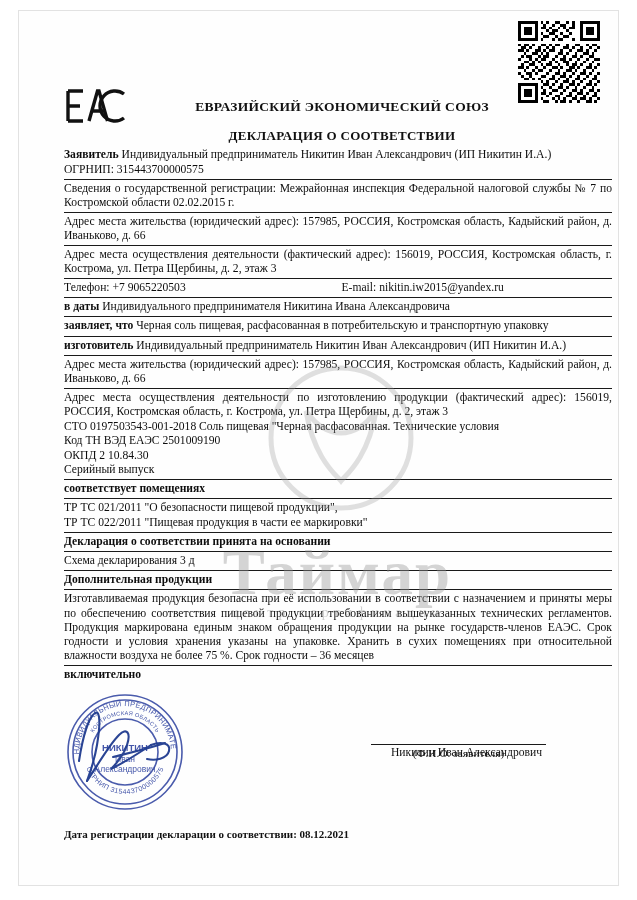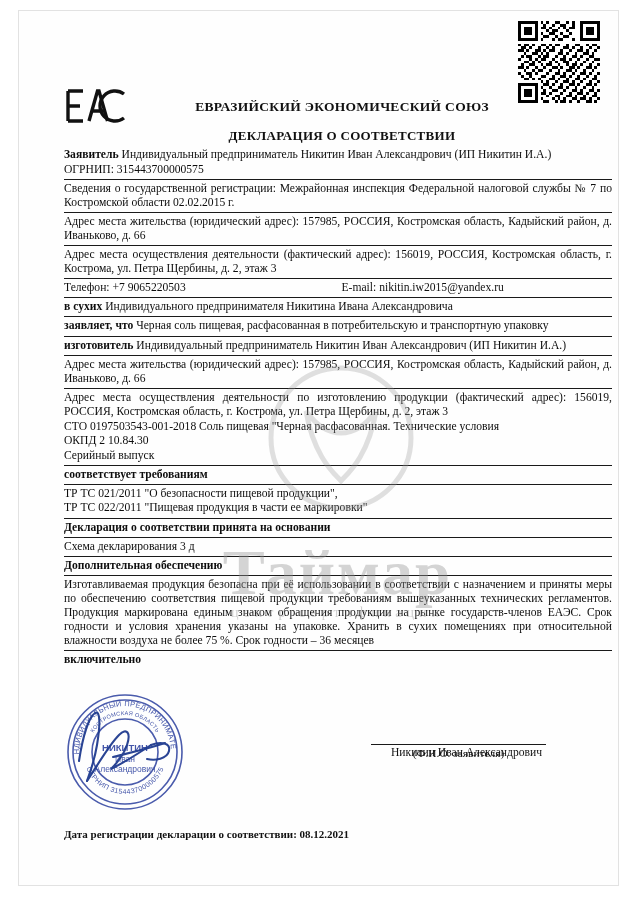--- a/index.html
+++ b/index.html
@@ -473,21 +473,21 @@
 
       <div class="hr"></div>
       <div class="row">
         <span>Телефон: +7 9065220503</span>
         <span style="display:inline-block;width:150px;"></span>
         <span class="email">E-mail: nikitin.iw2015@yandex.ru</span>
       </div>
 
       <div class="hr"></div>
       <div class="row">
-        <span class="b">в сухих</span>
+        <span class="b">в даты</span>
         <span>Индивидуального предпринимателя Никитина Ивана Александровича</span>
       </div>
 
       <div class="hr"></div>
       <div class="row">
         <span class="b">заявляет, что</span>
         <span>Черная соль пищевая, расфасованная в потребительскую и транспортную упаковку</span>
       </div>
 
       <div class="hr"></div>
@@ -495,38 +495,39 @@
         <span class="b">изготовитель</span>
         <span>Индивидуальный предприниматель Никитин Иван Александрович (ИП Никитин И.А.)</span>
       </div>
 
       <div class="hr"></div>
       <div class="row">Адрес места жительства (юридический адрес): 157985, РОССИЯ, Костромская область, Кадыйский район, д. Иваньково, д. 66</div>
 
       <div class="hr"></div>
       <div class="row">Адрес места осуществления деятельности по изготовлению продукции (фактический адрес): 156019, РОССИЯ, Костромская область, г. Кострома, ул. Петра Щербины, д. 2, этаж 3</div>
       <div class="row">СТО 0197503543-001-2018 Соль пищевая "Черная расфасованная. Технические условия</div>
+      <div class="row">Код ТН ВЭД ЕАЭС 2501009190</div>
       <div class="row">ОКПД 2 10.84.30</div>
       <div class="row">Серийный выпуск</div>
 
       <div class="hr"></div>
-      <div class="row b">соответствует требованиям</div>
+      <div class="row b">соответствует помещениях</div>
 
       <div class="hr"></div>
       <div class="row">ТР ТС 021/2011 "О безопасности пищевой продукции",</div>
       <div class="row">ТР ТС 022/2011 "Пищевая продукция в части ее маркировки"</div>
 
       <div class="hr"></div>
       <div class="row b">Декларация о соответствии принята на основании</div>
 
       <div class="hr"></div>
       <div class="row">Схема декларирования 3 д</div>
 
       <div class="hr"></div>
-      <div class="row b">Дополнительная обеспечению</div>
+      <div class="row b">Дополнительная продукции</div>
 
       <div class="hr"></div>
       <div class="row">Изготавливаемая продукция безопасна при её использовании в соответствии с назначением и приняты меры по обеспечению соответствия пищевой продукции требованиям вышеуказанных технических регламентов. Продукция маркирована единым знаком обращения продукции на рынке государств-членов ЕАЭС. Срок годности и условия хранения указаны на упаковке. Хранить в сухих помещениях при относительной влажности воздуха не более 75 %. Срок годности – 36 месяцев</div>
 
       <div class="hr"></div>
       <div class="row b">включительно</div>
     </div>
 
     <div class="watermark">
       <div class="wm-mark">

